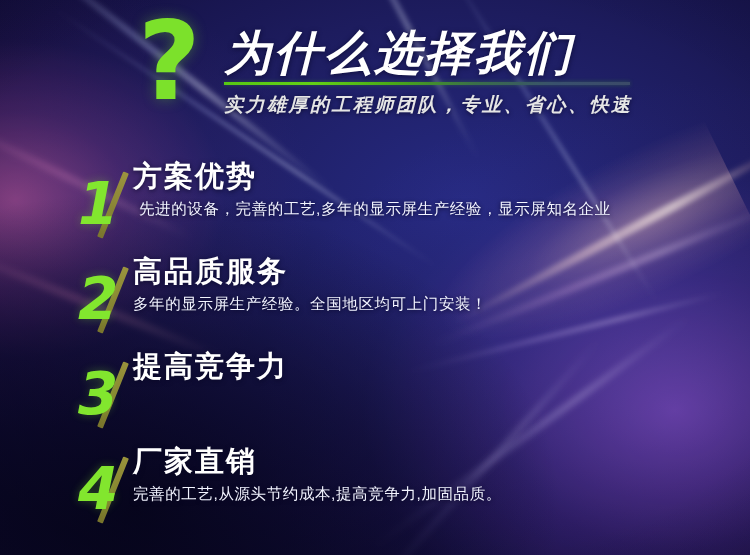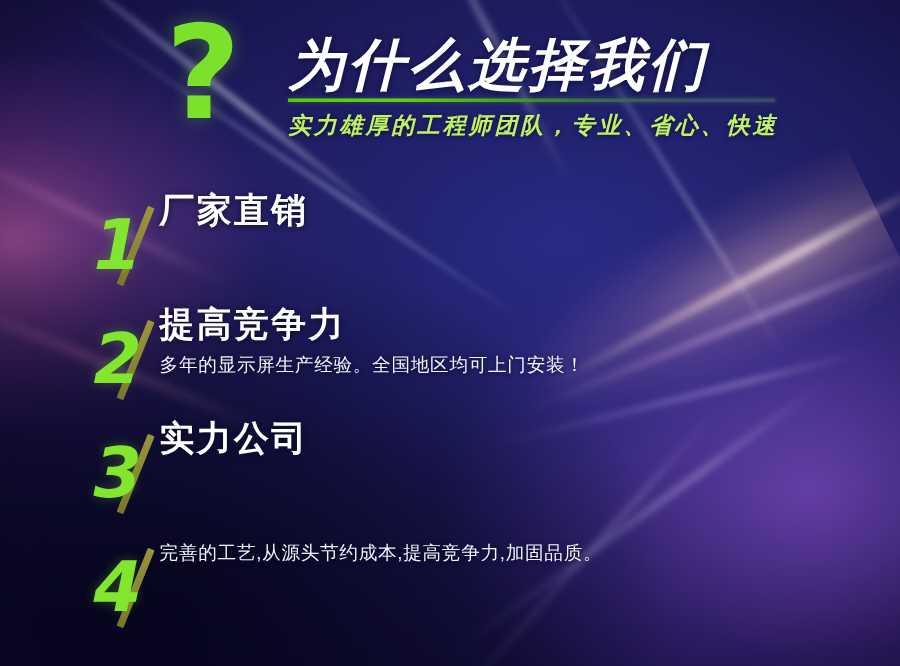--- a/index.html
+++ b/index.html
@@ -112,23 +112,24 @@
     font-size: 108px;
     font-weight: bold;
     line-height: 1;
     color: #7ce12b;
     font-family: "DejaVu Sans", "Liberation Sans", sans-serif;
     text-shadow: 0 0 14px rgba(124,225,43,0.35);
     user-select: none;
   }
   .title-block {
     position: absolute;
-    left: 240px;
+    left: 224px;
     top: 26px;
     width: 410px;
+    font-family: Liberation Serif, serif;
   }
   .main-title {
     font-size: 47px;
     line-height: 1.18;
     font-weight: bold;
     font-style: italic;
     color: #ffffff;
     letter-spacing: 3px;
     white-space: nowrap;
     text-shadow: 0 1px 5px rgba(10,8,40,0.75);
@@ -138,21 +139,21 @@
     height: 3px;
     width: 406px;
     background: linear-gradient(90deg, #57c814 0%, #63d016 22%, #49a818 42%, #3a6e4a 62%, #39506e 82%, #3b4a68 100%);
     box-shadow: 0 0 4px rgba(80,190,40,0.35);
   }
   .sub-title {
     margin-top: 7px;
     font-size: 19px;
     font-style: italic;
     font-weight: bold;
-    color: #bef264;
+    color: #e5e5e5;
     letter-spacing: 2.5px;
     white-space: nowrap;
     text-shadow: 0 1px 4px rgba(10,8,40,0.8);
   }
 
   
   .features {
     position: absolute;
     left: 0;
     top: 160px;
@@ -252,49 +253,51 @@
   </div>
 
   <div class="features">
 
     <div class="feature">
       <div class="num-wrap">
         <div class="slash"></div>
         <div class="num">1</div>
       </div>
       <div class="feature-text">
-        <div class="feature-head">厂家直销</div>
+        <div class="feature-head">方案优势</div>
+        <div class="feature-desc indent">先进的设备，完善的工艺,多年的显示屏生产经验，显示屏知名企业</div>
       </div>
     </div>
 
     <div class="feature">
       <div class="num-wrap">
         <div class="slash"></div>
         <div class="num">2</div>
       </div>
       <div class="feature-text">
-        <div class="feature-head">提高竞争力</div>
+        <div class="feature-head">高品质服务</div>
         <div class="feature-desc">多年的显示屏生产经验。全国地区均可上门安装！</div>
       </div>
     </div>
 
     <div class="feature">
       <div class="num-wrap">
         <div class="slash"></div>
         <div class="num">3</div>
       </div>
       <div class="feature-text">
-        <div class="feature-head">实力公司</div>
+        <div class="feature-head">提高竞争力</div>
       </div>
     </div>
 
     <div class="feature">
       <div class="num-wrap">
         <div class="slash"></div>
         <div class="num">4</div>
       </div>
       <div class="feature-text">
+        <div class="feature-head">厂家直销</div>
         <div class="feature-desc">完善的工艺,从源头节约成本,提高竞争力,加固品质。</div>
       </div>
     </div>
 
   </div>
 </div>
 
 </body></html>

